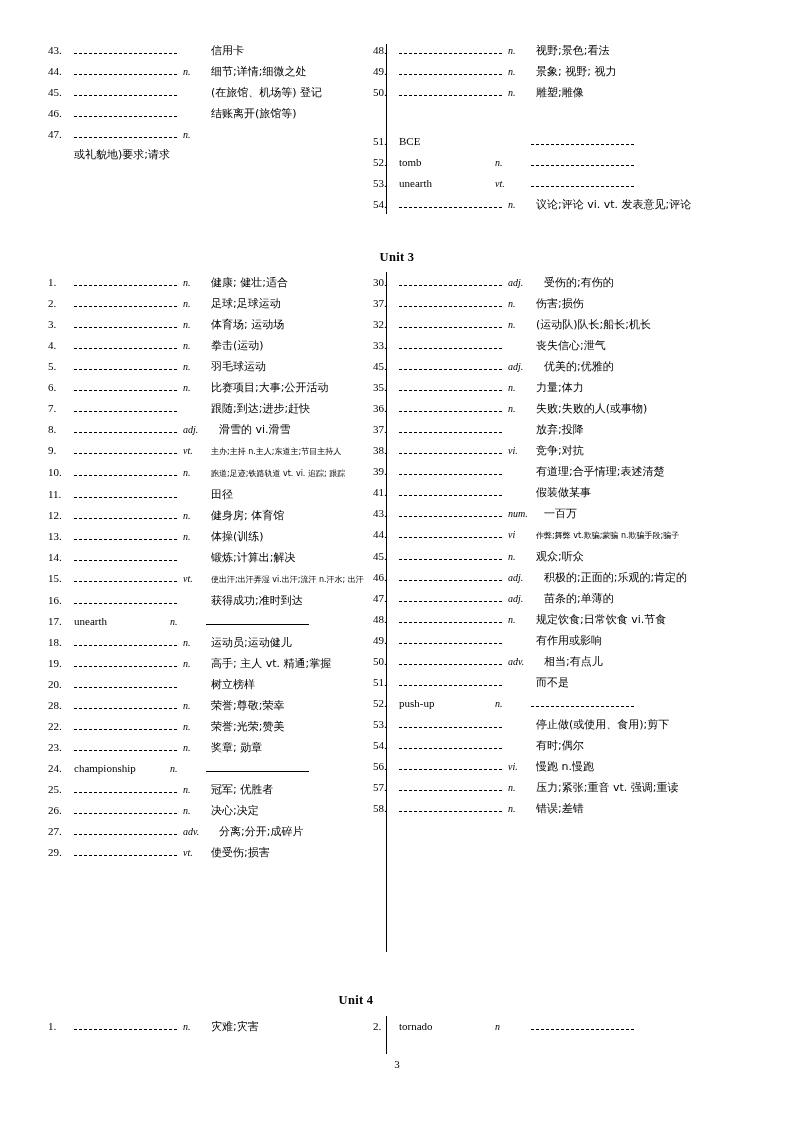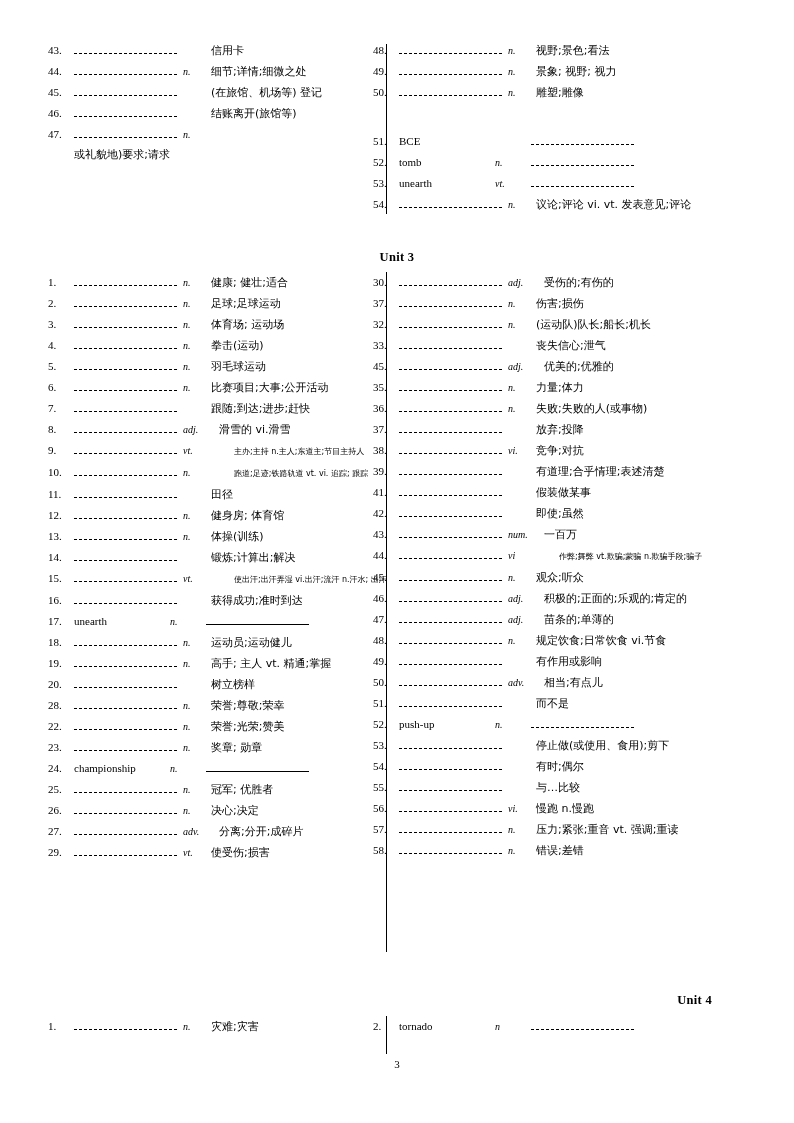--- a/index.html
+++ b/index.html
@@ -93,21 +93,21 @@
     padding-left: 2px;
   }
   .pos.wide { min-width: 30px; }
 
   .mean {
     flex: 0 0 auto;
     font-family: "DejaVu Sans", "Liberation Sans", sans-serif;
     font-size: 11px;
     padding-left: 6px;
   }
-  .mean.tiny { font-size: 8px; margin-left: 23px; }
+  .mean.tiny { font-size: 8px; }
   .cont {
     font-family: "DejaVu Sans", "Liberation Sans", sans-serif;
     font-size: 11px;
     padding-left: 26px;
     line-height: 20px;
     white-space: nowrap;
   }
 
   
   .wordcell {
@@ -468,26 +468,20 @@
           <span class="pos"></span>
           <span class="mean">有道理;合乎情理;表述清楚</span>
         </div>
         <div class="row">
           <span class="num">41.</span>
           <span class="blank-dash"></span>
           <span class="pos"></span>
           <span class="mean">假装做某事</span>
         </div>
         <div class="row">
-          <span class="num">42.</span>
-          <span class="blank-dash"></span>
-          <span class="pos"></span>
-          <span class="mean">即使;虽然</span>
-        </div>
-        <div class="row">
           <span class="num">43.</span>
           <span class="blank-dash"></span>
           <span class="pos wide">num.</span>
           <span class="mean">一百万</span>
         </div>
         <div class="row">
           <span class="num">44.</span>
           <span class="blank-dash"></span>
           <span class="pos">vi</span>
           <span class="mean tiny">作弊;舞弊 vt.欺骗;蒙骗  n.欺骗手段;骗子</span>
@@ -546,47 +540,41 @@
           <span class="pos"></span>
           <span class="mean">停止做(或使用、食用);剪下</span>
         </div>
         <div class="row">
           <span class="num">54.</span>
           <span class="blank-dash"></span>
           <span class="pos"></span>
           <span class="mean">有时;偶尔</span>
         </div>
         <div class="row">
-          <span class="num">55.</span>
-          <span class="blank-dash"></span>
-          <span class="pos"></span>
-          <span class="mean">与…比较</span>
-        </div>
-        <div class="row">
           <span class="num">56.</span>
           <span class="blank-dash"></span>
           <span class="pos">vi.</span>
           <span class="mean">慢跑 n.慢跑</span>
         </div>
         <div class="row">
           <span class="num">57.</span>
           <span class="blank-dash"></span>
           <span class="pos">n.</span>
           <span class="mean">压力;紧张;重音 vt. 强调;重读</span>
         </div>
         <div class="row">
           <span class="num">58.</span>
           <span class="blank-dash"></span>
           <span class="pos">n.</span>
           <span class="mean">错误;差错</span>
         </div>
       </div>
   </div>
 
-  <div class="unit-heading" style="position:absolute; left:0; top:993px; width:712px;text-align:right;">Unit 4</div>
+  <div class="unit-heading" style="position:absolute; left:0; top:993px; width:712px;">Unit 4</div>
 
   <div class="block" style="position:absolute; left:0; top:1016px; width:794px;">
 
     <div class="divider" style="left:386px; top:0px; height:38px;"></div>
 
     <div class="col col-left">
       <div class="row">
         <span class="num">1.</span>
         <span class="blank-dash"></span>
         <span class="pos">n.</span>

